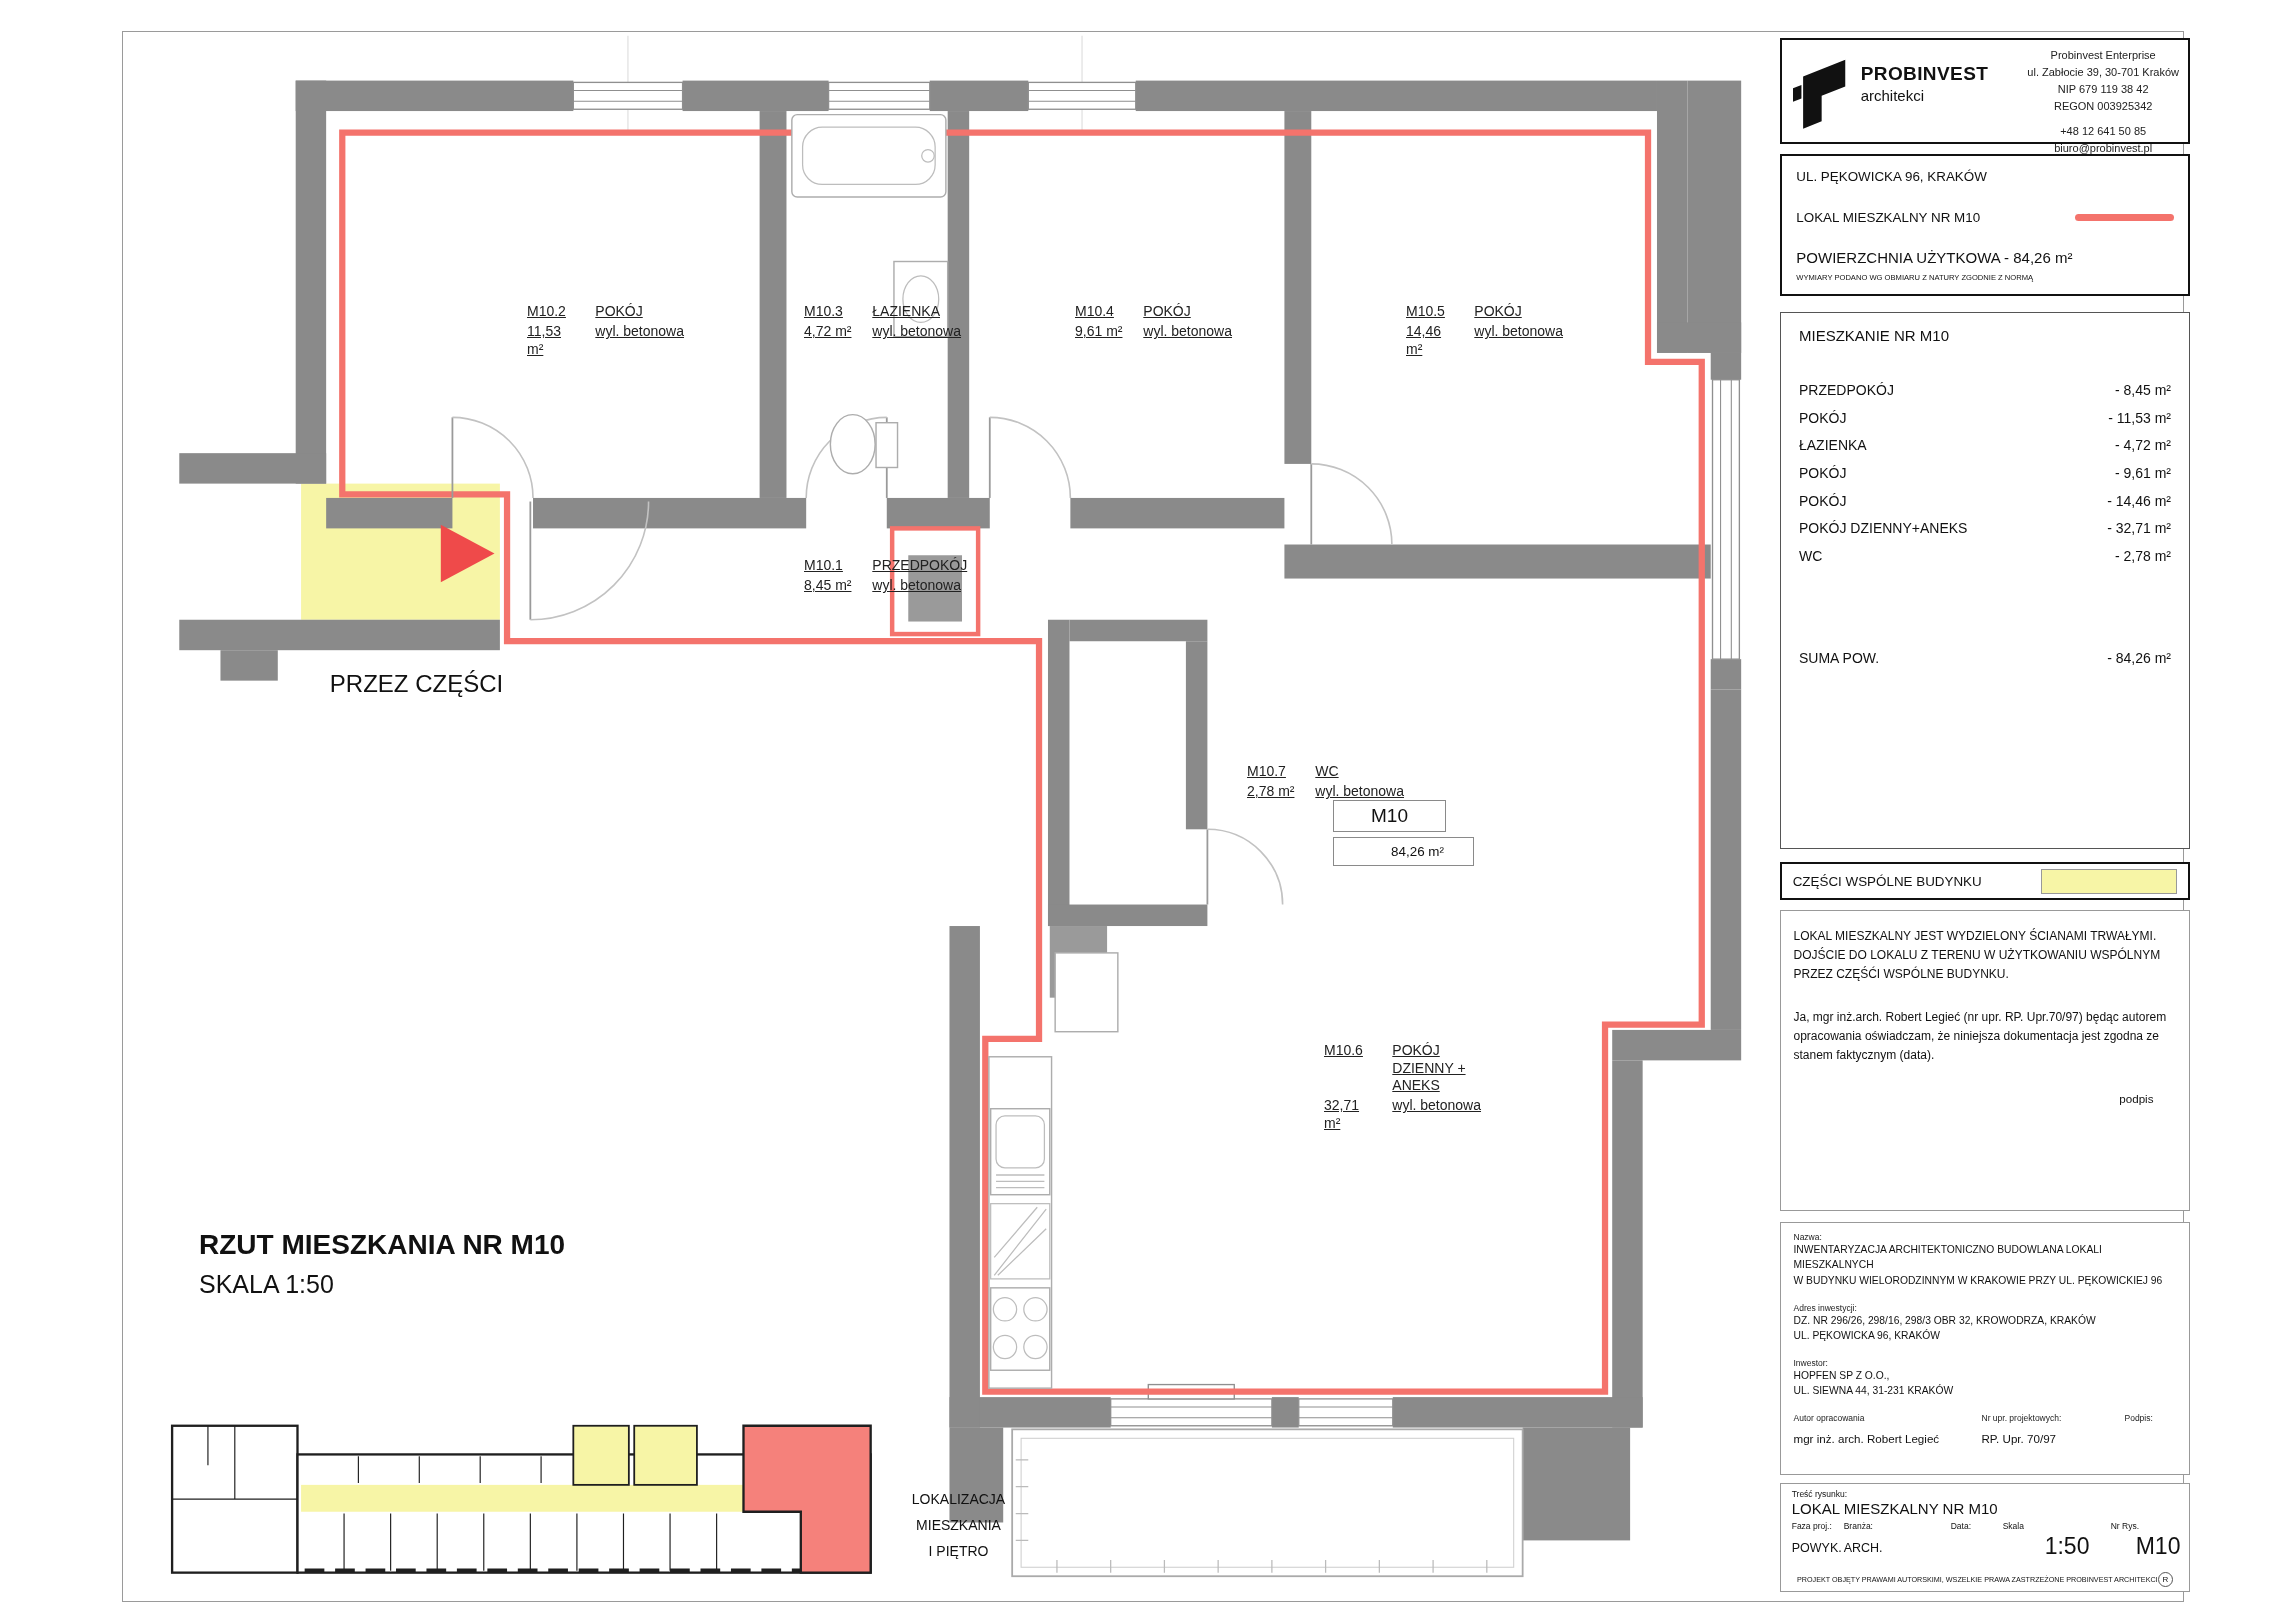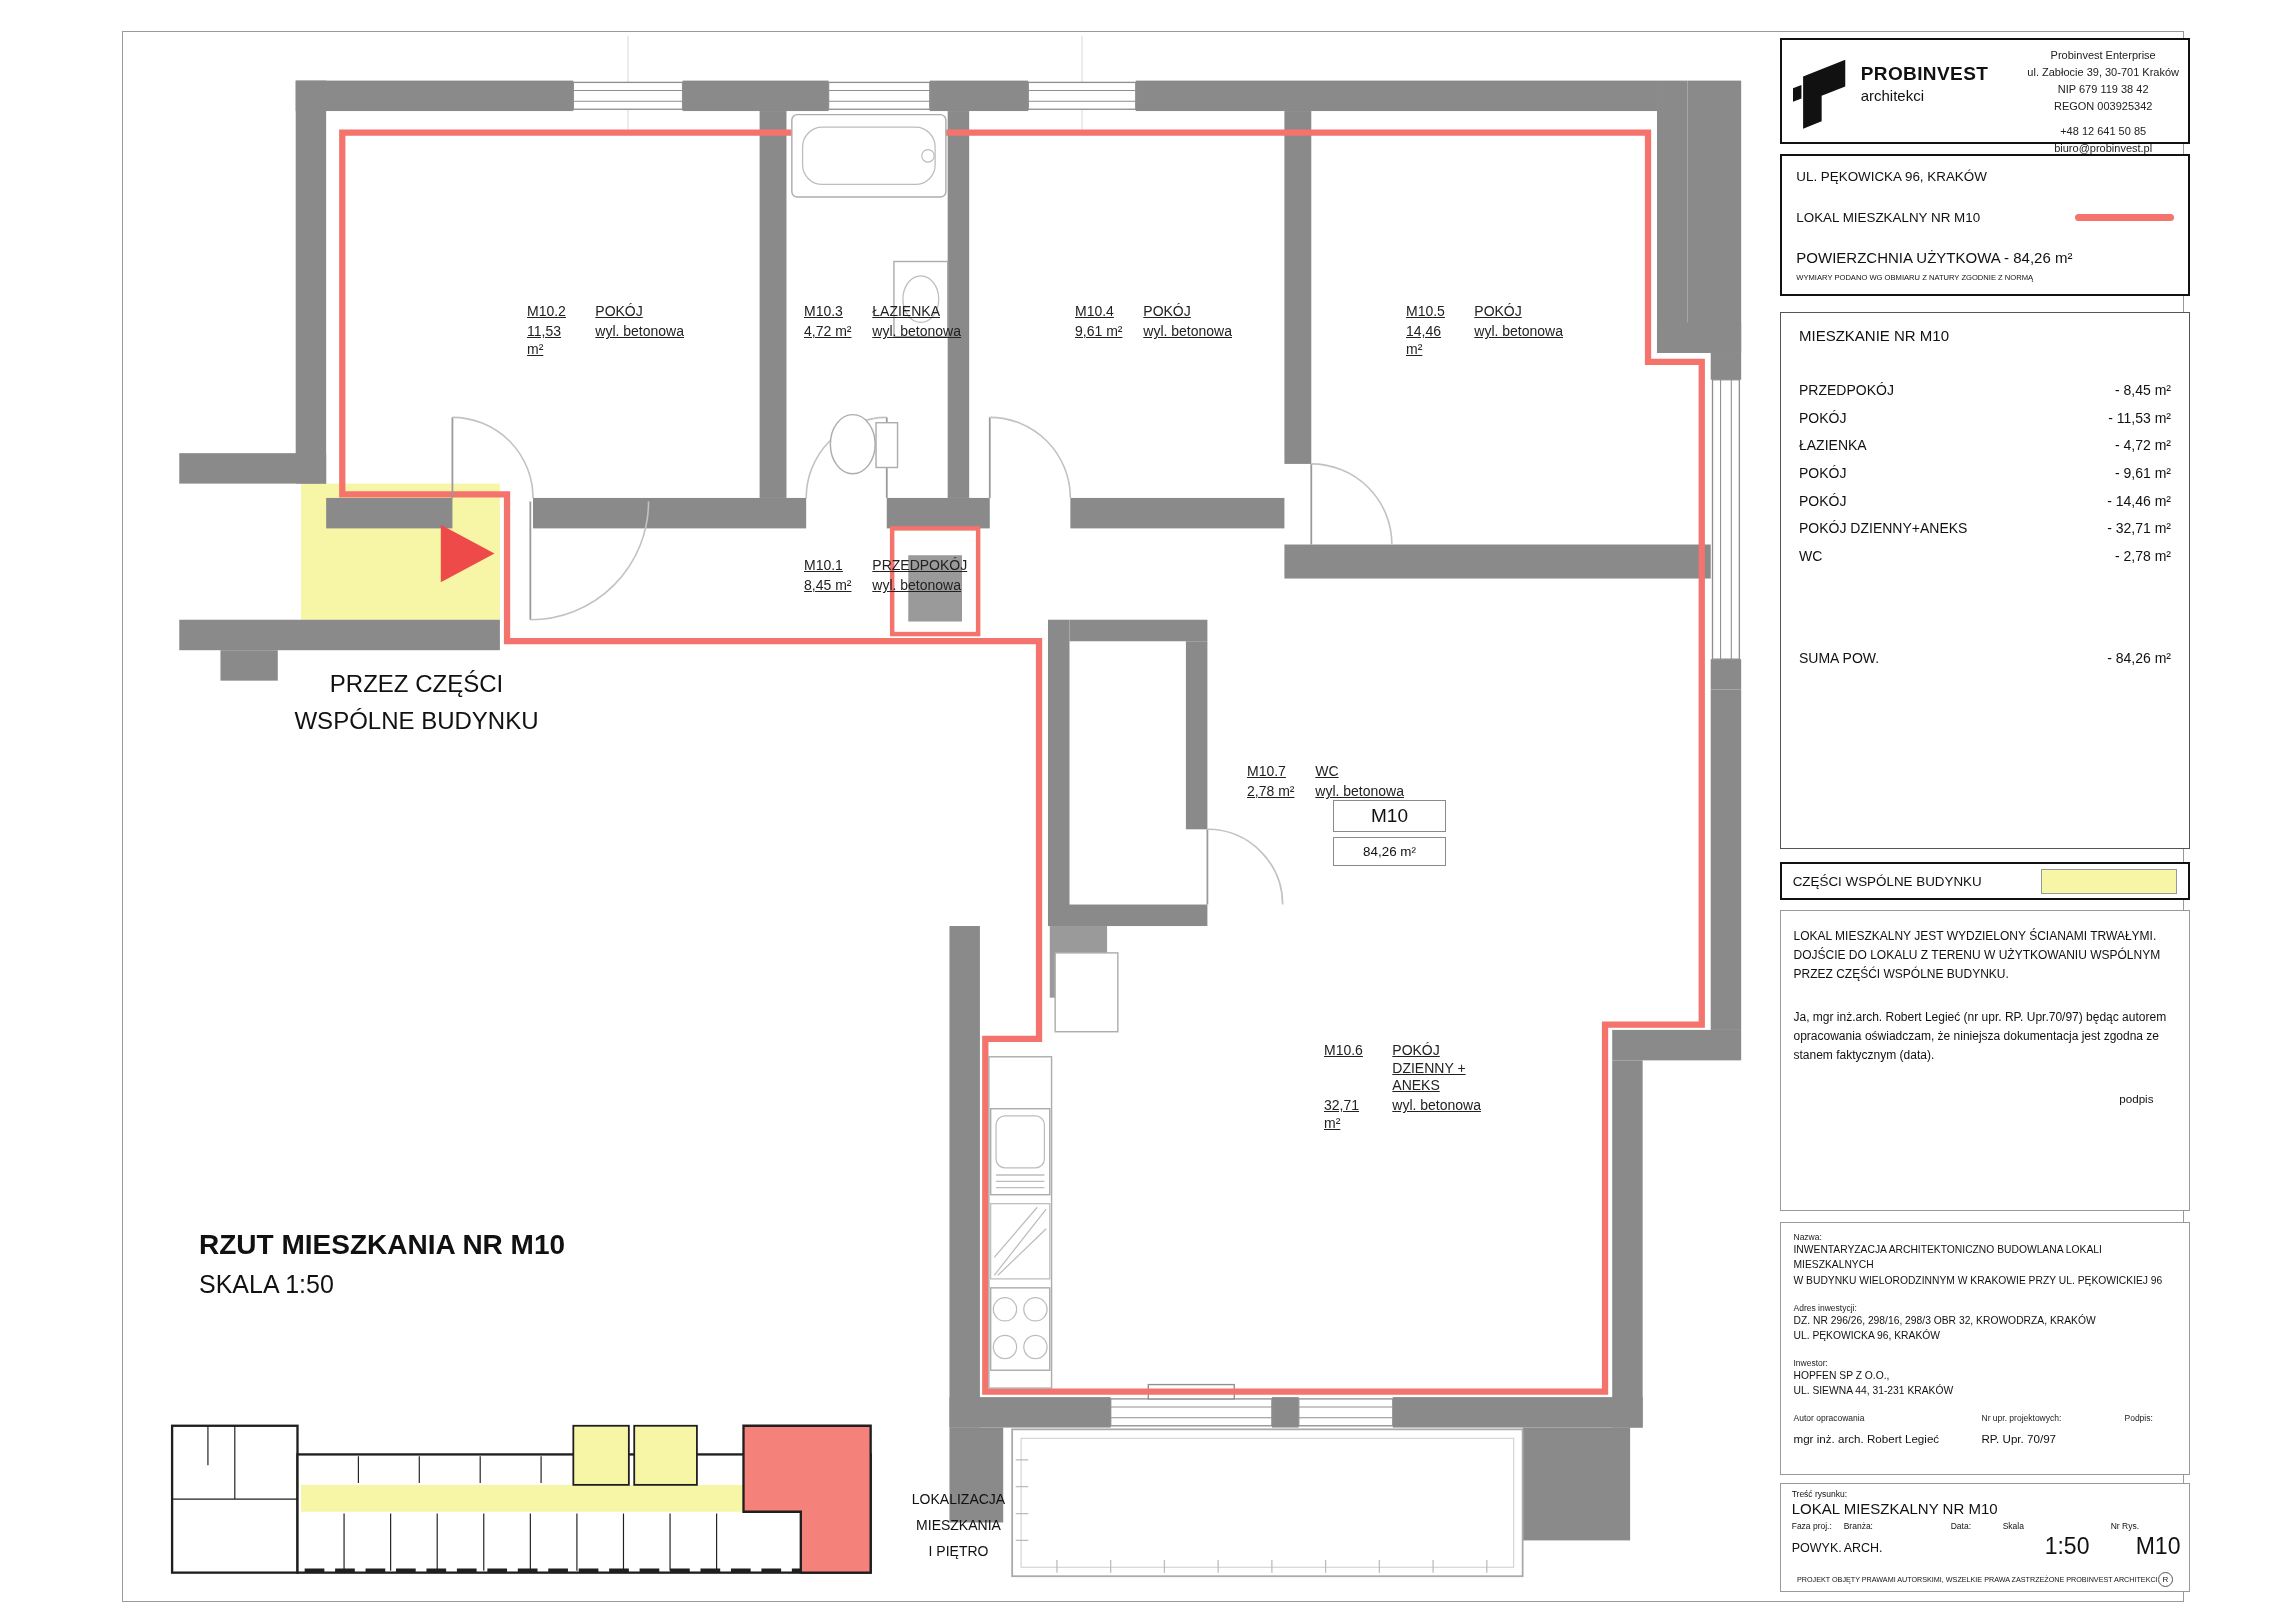--- a/index.html
+++ b/index.html
@@ -283,25 +283,24 @@
   <span>wyl. betonowa</span>
 </div>
 <div class="room-label" style="left:1324px;top:1042px;">
   <span>M10.6</span>
   <span class="nm">POKÓJ DZIENNY + ANEKS</span>
   <span>32,71 m²</span>
   <span>wyl. betonowa</span>
 </div>
 
 <div class="unit-tag" style="left:1333px;top:800px;width:111px;height:30px;font-size:19px;">M10</div>
-<div class="unit-tag" style="left:1333px;top:837px;width:111px;height:27px;font-size:13.4px;">84,26   m²</div>
+<div class="unit-tag" style="left:1333px;top:837px;width:111px;height:27px;font-size:13.4px;padding-left:28px;">84,26   m²</div>
 
 <div class="entry-note">
   <div>PRZEZ CZĘŚCI</div>
-  <div>WSPÓLNE BUDYNKU</div>
 </div>
 
 <div class="plan-title">
   <div class="t1">RZUT MIESZKANIA NR M10</div>
   <div class="t2">SKALA 1:50</div>
 </div>
 
 <div class="loc-note">
   <div>LOKALIZACJA</div>
   <div>MIESZKANIA</div>

